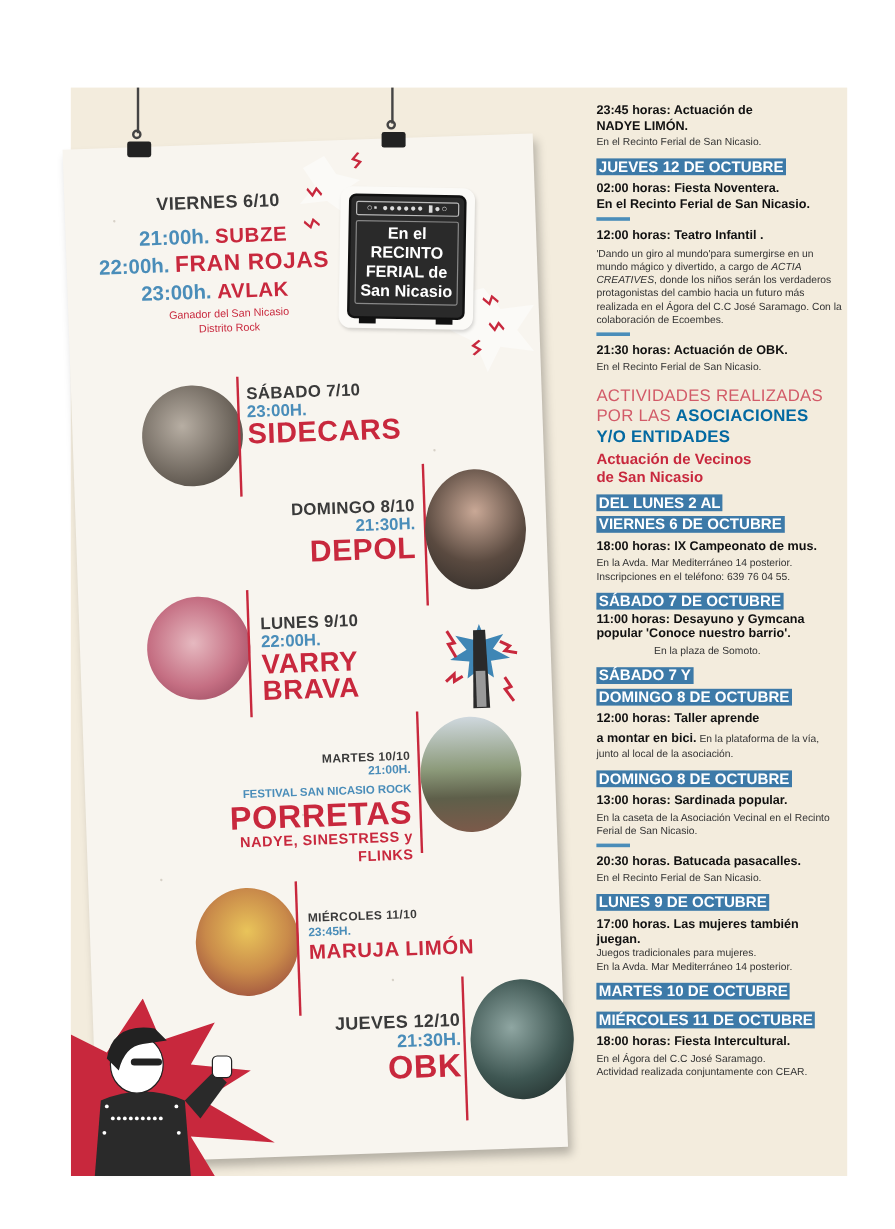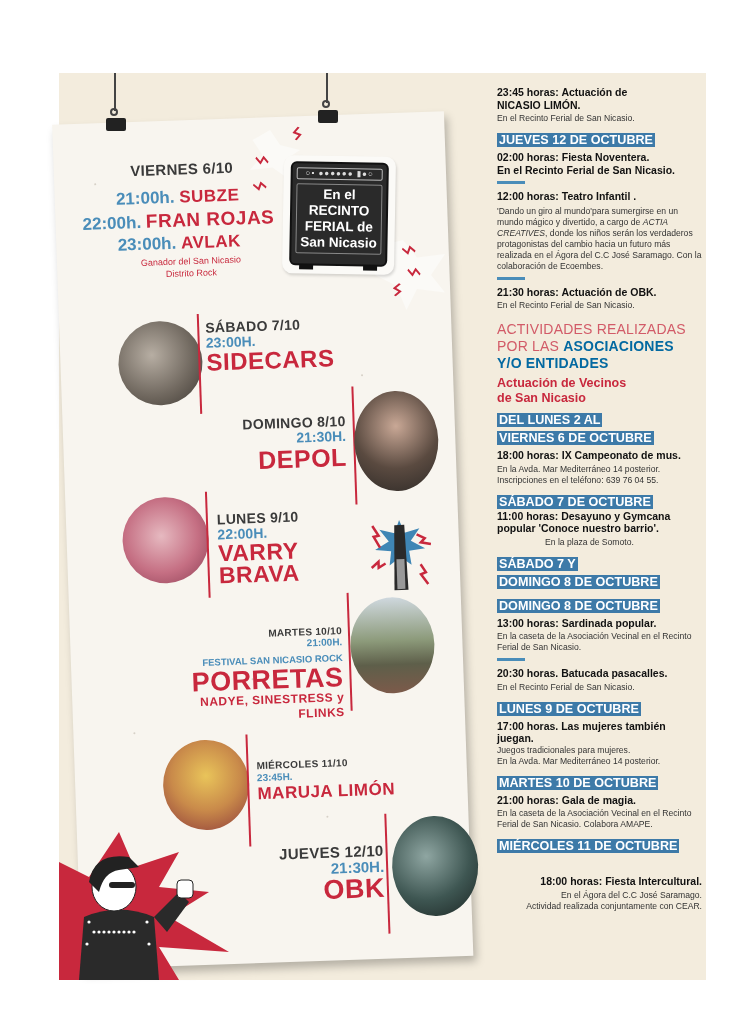--- a/index.html
+++ b/index.html
@@ -230,21 +230,21 @@
         <circle cx="88" cy="90" r="1.6"></circle>
         <circle cx="28" cy="112" r="1.6"></circle>
         <circle cx="90" cy="112" r="1.6"></circle>
     </g>
   </svg>
 </div>
 
 <div class="right">
   <div>
     <div class="r-title">23:45 horas: Actuación de</div>
-    <div class="r-title">NICASIO LIMÓN.</div>
+    <div class="r-title">NADYE LIMÓN.</div>
     <div class="r-text" style="margin-top:2px;">En el Recinto Ferial de San Nicasio.</div>
   </div>
 
   <div class="r-gap"></div>
   <div class="r-head">JUEVES 12 DE OCTUBRE</div>
   <div style="margin-top:3px;">
     <div class="r-title">02:00 horas: Fiesta Noventera.</div>
     <div class="r-title">En el Recinto Ferial de San Nicasio.</div>
   </div>
   <div class="r-sep"></div>
@@ -285,20 +285,25 @@
   <div style="margin-top:0;">
     <div class="r-title">11:00 horas: Desayuno y Gymcana</div>
     <div class="r-title">popular 'Conoce nuestro barrio'.</div>
     <div class="r-text" style="margin-top:2px;padding-left:48px;">En la plaza de Somoto.</div>
   </div>
 
   <div class="r-gap"></div>
   
   <div class="r-head">SÁBADO 7 Y</div><br>
   <div class="r-head">DOMINGO 8 DE OCTUBRE</div>
+  <div style="margin-top:3px;">
+    <div class="r-title">12:00 horas: Taller aprende</div>
+    <div><span class="r-title">a montar en bici.</span><span class="r-text"> En la plataforma de la vía,</span></div>
+    <div class="r-text">junto al local de la asociación.</div>
+  </div>
 
   <div class="r-gap"></div>
   
   <div class="r-head">DOMINGO 8 DE OCTUBRE</div>
   <div style="margin-top:3px;">
     <div class="r-title">13:00 horas: Sardinada popular.</div>
     <div class="r-text" style="margin-top:2px;">En la caseta de la Asociación Vecinal en el Recinto Ferial de San Nicasio.</div>
   </div>
   <div class="r-sep"></div>
   <div>
@@ -312,26 +317,22 @@
   <div style="margin-top:3px;">
     <div class="r-title">17:00 horas. Las mujeres también</div>
     <div class="r-title">juegan.</div>
     <div class="r-text">Juegos tradicionales para mujeres.</div>
     <div class="r-text">En la Avda. Mar Mediterráneo 14 posterior.</div>
   </div>
 
   <div class="r-gap"></div>
   
   <div class="r-head">MARTES 10 DE OCTUBRE</div>
-  <div style="margin-top:3px;">
-    <div class="r-title">21:00 horas: Gala de magia.</div>
-    <div class="r-text" style="margin-top:2px;">En la caseta de la Asociación Vecinal en el Recinto Ferial de San Nicasio. Colabora AMAPE.</div>
-  </div>
 
   <div class="r-gap"></div>
   
   <div class="r-head">MIÉRCOLES 11 DE OCTUBRE</div>
-  <div style="margin-top:21px;text-align:right;">
+  <div style="margin-top:3px;">
     <div class="r-title">18:00 horas: Fiesta Intercultural.</div>
     <div class="r-text" style="margin-top:2px;">En el Ágora del C.C José Saramago.</div>
     <div class="r-text">Actividad realizada conjuntamente con CEAR.</div>
   </div>
 </div>
 
 </body></html>

